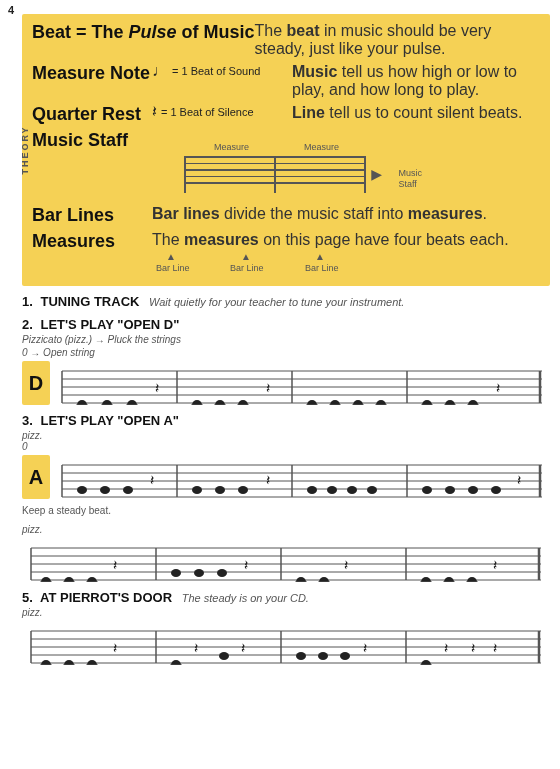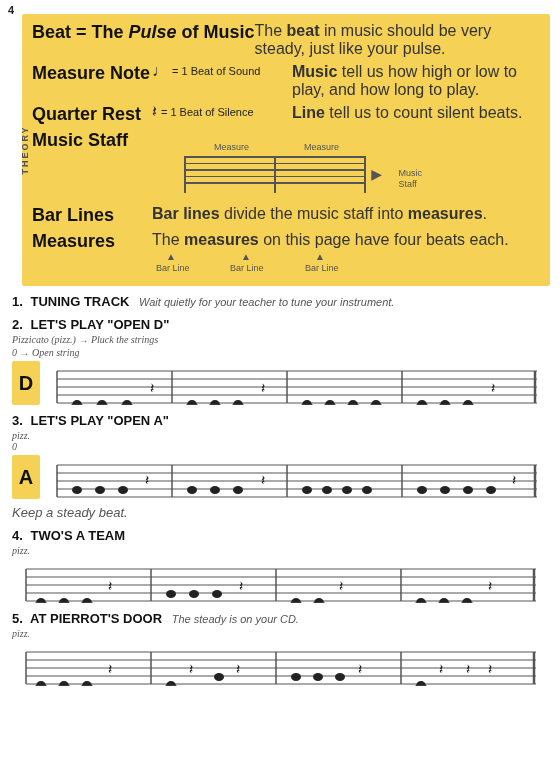--- a/index.html
+++ b/index.html
@@ -72,21 +72,21 @@
     }
     .theory-desc strong { font-weight: bold; }
     
     .staff-diagram-area {
       display: flex;
       align-items: flex-start;
       gap: 8px;
     }
     
     .section {
-      margin: 8px 10px 6px 12px;
+      margin: 8px 10px 6px 22px;
     }
     .section-title {
       font-weight: bold;
       font-size: 13px;
       margin-bottom: 2px;
       color: #111;
     }
     .section-title span.num {
       margin-right: 4px;
     }
@@ -95,21 +95,20 @@
       font-weight: normal;
       font-size: 11px;
       color: #555;
       margin-left: 6px;
     }
     .section-note {
       font-size: 10px;
       color: #555;
       font-style: italic;
       margin-bottom: 2px;
-      font-family: Liberation Serif, serif;
     }
     
     .music-bar-container {
       display: flex;
       align-items: center;
       margin: 3px 0 6px 0;
       position: relative;
     }
     .note-key-box {
       width: 28px;
@@ -132,22 +131,21 @@
       background: #fff;
       border: none;
       overflow: visible;
     }
     svg.notation-svg {
       width: 100%;
       height: 44px;
     }
     
     .keep-steady {
-      font-size: 13px;
-      font-style: italic;
+      font-size: 10px;
       color: #555;
       margin-top: 2px;
       margin-bottom: 4px;
     }
   </style>
 </head>
 <body>
 
 <div class="page-number">4</div>
 
@@ -340,24 +338,20 @@
         <ellipse cx="411" cy="35" rx="5" ry="4" fill="#222"></ellipse>
         <ellipse cx="434" cy="35" rx="5" ry="4" fill="#222"></ellipse>
         <text x="455" y="30" font-size="14" fill="#222" font-family="serif">𝄽</text>
       </svg>
     </div>
   </div>
   <div class="keep-steady">Keep a steady beat.</div>
 </div>
 
 <div class="section">
-  <div class="section-title">
-    <span class="num">4.</span>
-    <span>TWO'S A TEAM</span>
-  </div>
   <div class="section-note">pizz.</div>
   <div class="music-bar-container">
     <div class="staff-notation">
       <svg class="notation-svg" viewBox="0 0 510 44">
         <line x1="0" y1="10" x2="510" y2="10" stroke="#555" stroke-width="1"></line>
         <line x1="0" y1="18" x2="510" y2="18" stroke="#555" stroke-width="1"></line>
         <line x1="0" y1="26" x2="510" y2="26" stroke="#555" stroke-width="1"></line>
         <line x1="0" y1="34" x2="510" y2="34" stroke="#555" stroke-width="1"></line>
         <line x1="0" y1="42" x2="510" y2="42" stroke="#555" stroke-width="1"></line>
         <line x1="0" y1="10" x2="0" y2="42" stroke="#555" stroke-width="1.5"></line>

